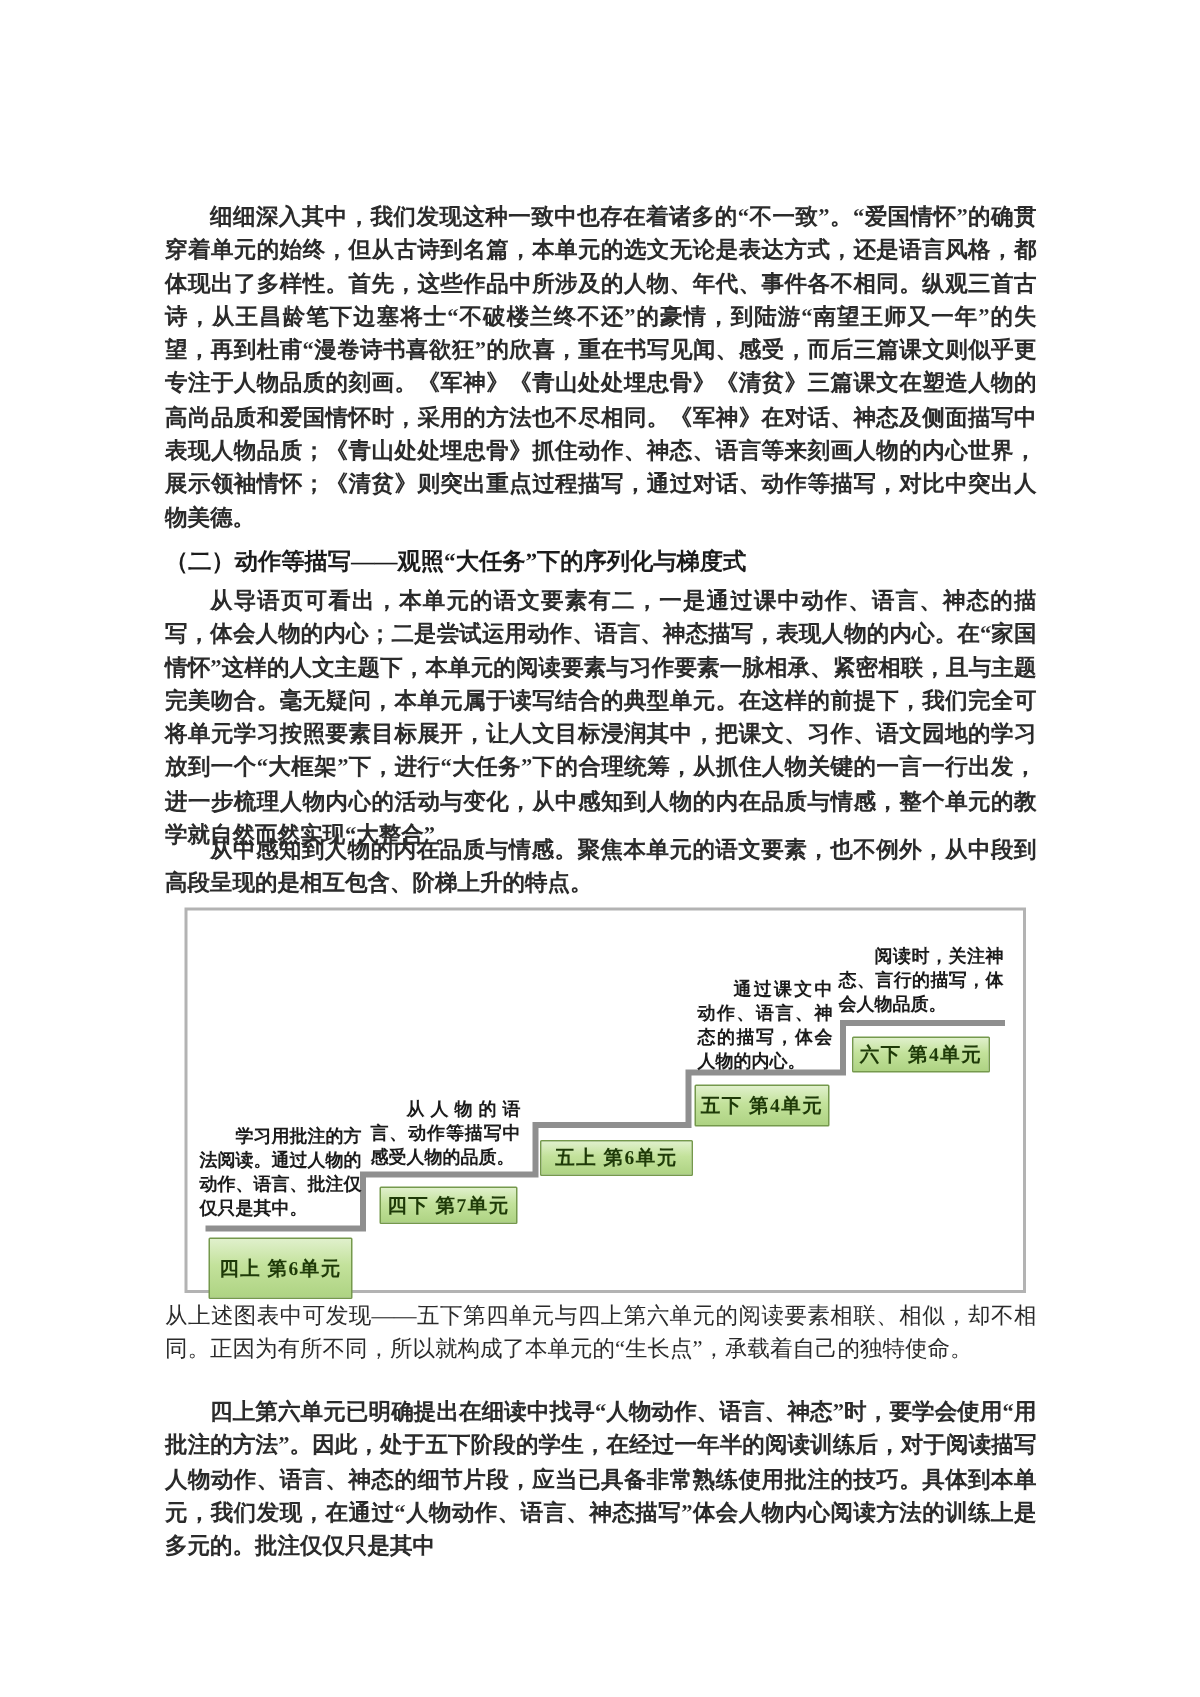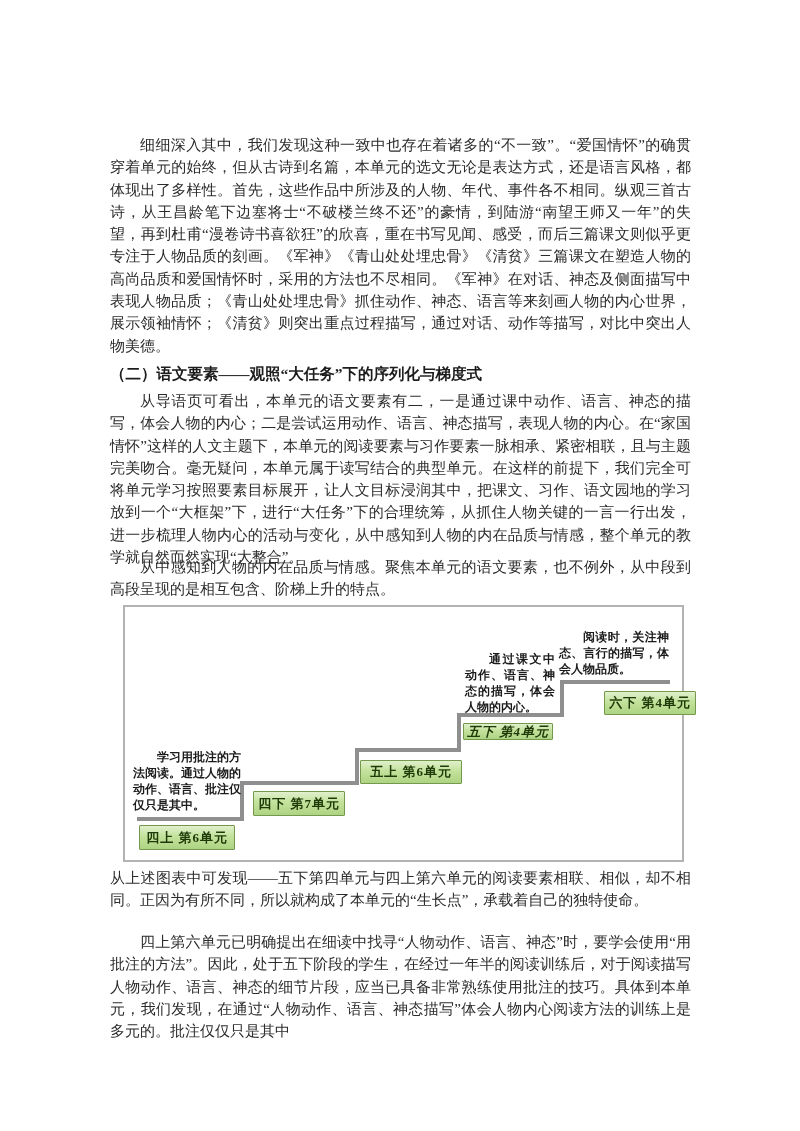--- a/index.html
+++ b/index.html
@@ -11,21 +11,21 @@
     font-family: "Liberation Serif", serif;
   }
   .para {
     position: absolute;
     left: 110px; width: 581px;
     font-size: 15px; line-height: 22.3px;
     text-align: justify;
     color: #2b2b2b;
     margin: 0;
   }
-  .indent { text-indent: 2em; }
+  .indent { text-indent: 2em; font-weight: bold; }
   .heading {
     position: absolute;
     left: 110px; width: 581px;
     top: 364px;
     font-size: 15.5px; font-weight: bold;
     color: #1c1c1c;
     margin: 0;
   }
   #p1 { top: 134px; }
   #p2 { top: 390px; }
@@ -55,48 +55,49 @@
   }
   .step-desc {
     position: absolute;
     font-size: 12px; font-weight: bold;
     line-height: 16px;
     color: #1b1b1b;
     text-indent: 2em;
     text-align: justify;
   }
   
-  #box1 { left: 14px;  top: 218px; width: 96px; height: 25px; }
+  #box1 { left: 14px;  top: 218px; width: 96px; height: 41px; }
   #box2 { left: 128px; top: 184px; width: 92px; height: 25px; }
   #box3 { left: 235px; top: 153px; width: 102px; height: 24px; }
-  #box4 { left: 338px; top: 116px; width: 90px; height: 17px; font-style: italic; }
-  #box5 { left: 443px; top: 84px;  width: 92px; height: 24px; margin-left: 36px; }
+  #box4 { left: 338px; top: 116px; width: 90px; height: 28px; }
+  #box5 { left: 443px; top: 84px;  width: 92px; height: 24px; }
   #desc1 { left: 8px;   top: 142px; width: 108px; }
   #desc2 { left: 122px; top: 124px; width: 100px; }
   #desc3 { left: 230px; top: 92px;  width: 100px; }
   #desc4 { left: 340px; top: 44px;  width: 90px;  }
   #desc5 { left: 434px; top: 22px;  width: 110px; }
 </style>
 </head>
 <body>
 
 <p id="p1" class="para indent">细细深入其中，我们发现这种一致中也存在着诸多的“不一致”。“爱国情怀”的确贯穿着单元的始终，但从古诗到名篇，本单元的选文无论是表达方式，还是语言风格，都体现出了多样性。首先，这些作品中所涉及的人物、年代、事件各不相同。纵观三首古诗，从王昌龄笔下边塞将士“不破楼兰终不还”的豪情，到陆游“南望王师又一年”的失望，再到杜甫“漫卷诗书喜欲狂”的欣喜，重在书写见闻、感受，而后三篇课文则似乎更专注于人物品质的刻画。《军神》《青山处处埋忠骨》《清贫》三篇课文在塑造人物的高尚品质和爱国情怀时，采用的方法也不尽相同。《军神》在对话、神态及侧面描写中表现人物品质；《青山处处埋忠骨》抓住动作、神态、语言等来刻画人物的内心世界，展示领袖情怀；《清贫》则突出重点过程描写，通过对话、动作等描写，对比中突出人物美德。</p>
 
-<h3 class="heading">（二）语文要素——观照“大任务”下的序列化与梯度式</h3>
+<h3 class="heading">（二）动作等描写——观照“大任务”下的序列化与梯度式</h3>
 
 <p id="p2" class="para indent">从导语页可看出，本单元的语文要素有二，一是通过课中动作、语言、神态的描写，体会人物的内心；二是尝试运用动作、语言、神态描写，表现人物的内心。在“家国情怀”这样的人文主题下，本单元的阅读要素与习作要素一脉相承、紧密相联，且与主题完美吻合。毫无疑问，本单元属于读写结合的典型单元。在这样的前提下，我们完全可将单元学习按照要素目标展开，让人文目标浸润其中，把课文、习作、语文园地的学习放到一个“大框架”下，进行“大任务”下的合理统筹，从抓住人物关键的一言一行出发，进一步梳理人物内心的活动与变化，从中感知到人物的内在品质与情感，整个单元的教学就自然而然实现“大整合”。</p>
 
 <p id="p3" class="para indent">从中感知到人物的内在品质与情感。聚焦本单元的语文要素，也不例外，从中段到高段呈现的是相互包含、阶梯上升的特点。</p>
 
 <div class="diagram-frame">
   <svg class="stairs-svg" width="557" height="253" viewBox="0 0 557 253">
     <polyline points="12,212 117,212 117,176 232,176 232,143 334,143 334,108 437,108 437,75 545,75" fill="none" stroke="#8f8f8f" stroke-width="4"></polyline>
   </svg>
 
   <div id="desc1" class="step-desc">学习用批注的方法阅读。通过人物的动作、语言、批注仅仅只是其中。</div>
+  <div id="desc2" class="step-desc">从人物的语言、动作等描写中感受人物的品质。</div>
   <div id="desc4" class="step-desc">通过课文中动作、语言、神态的描写，体会人物的内心。</div>
   <div id="desc5" class="step-desc">阅读时，关注神态、言行的描写，体会人物品质。</div>
 
   <div id="box1" class="step-box">四上 第6单元</div>
   <div id="box2" class="step-box">四下 第7单元</div>
   <div id="box3" class="step-box">五上 第6单元</div>
   <div id="box4" class="step-box">五下 第4单元</div>
   <div id="box5" class="step-box">六下 第4单元</div>
 </div>
 

